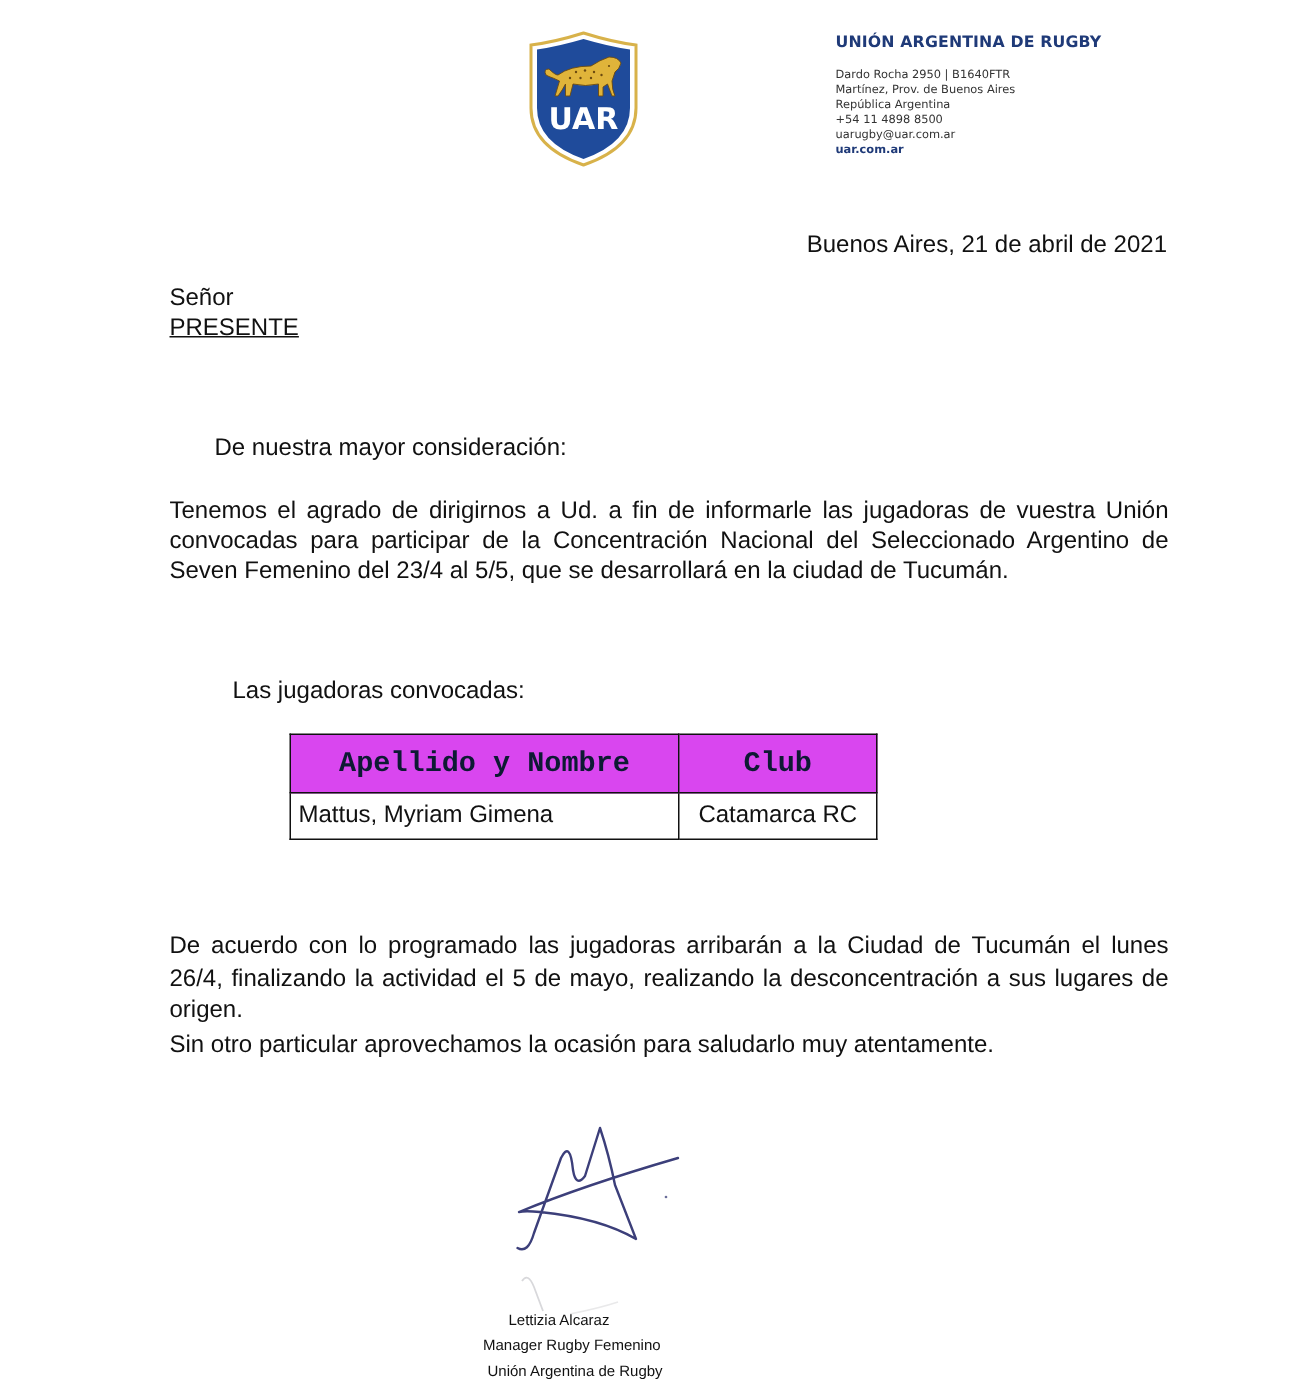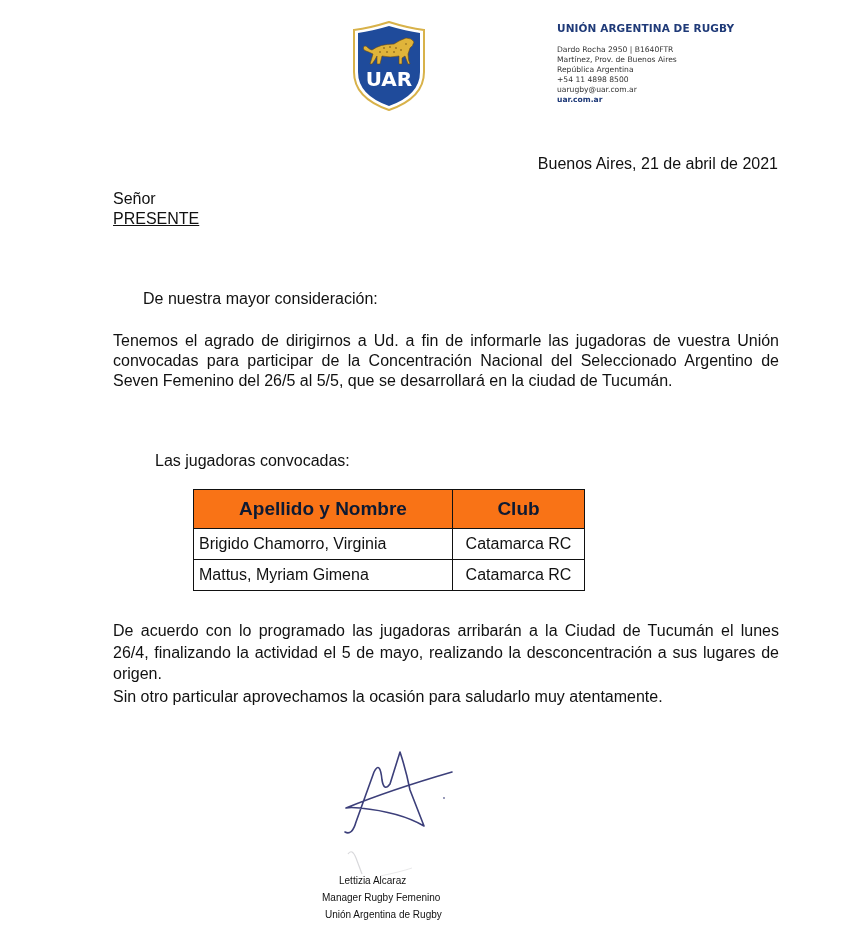--- a/index.html
+++ b/index.html
@@ -96,26 +96,27 @@
       left: 193px;
       top: 489px;
       border-collapse: collapse;
       font-family: "Liberation Sans", sans-serif;
     }
     table.players th, table.players td {
       border: 1.5px solid #111;
       padding: 0;
     }
     table.players th {
-      background: #f97316;
+      background: #d946ef;
       color: #0d1a33;
       font-size: 19px;
       font-weight: bold;
       height: 38px;
       text-align: center;
+      font-family: Liberation Mono, monospace;
     }
     table.players td {
       height: 30px;
       font-size: 16px;
       color: #111;
     }
     .col-name { width: 258px; }
     .col-club { width: 131px; }
     td.cell-name { padding-left: 5px !important; text-align: left; }
     td.cell-club { text-align: center; }
@@ -181,37 +182,33 @@
 
 <div class="abs text date">Buenos Aires, 21 de abril de 2021</div>
 
 <div class="abs text recipient">
   <div>Señor</div>
   <div class="underline">PRESENTE</div>
 </div>
 
 <div class="abs text salutation">De nuestra mayor consideración:</div>
 
-<div class="abs text para para1">Tenemos el agrado de dirigirnos a Ud. a fin de informarle las jugadoras de vuestra Unión convocadas para participar de la Concentración Nacional del Seleccionado Argentino de Seven Femenino del 26/5 al 5/5, que se desarrollará en la ciudad de Tucumán.</div>
+<div class="abs text para para1">Tenemos el agrado de dirigirnos a Ud. a fin de informarle las jugadoras de vuestra Unión convocadas para participar de la Concentración Nacional del Seleccionado Argentino de Seven Femenino del 23/4 al 5/5, que se desarrollará en la ciudad de Tucumán.</div>
 
 <div class="abs text list-intro">Las jugadoras convocadas:</div>
 
 <table class="players">
   <thead>
     <tr>
       <th class="col-name">Apellido y Nombre</th>
       <th class="col-club">Club</th>
     </tr>
   </thead>
   <tbody>
     <tr>
-      <td class="cell-name">Brigido Chamorro, Virginia</td>
-      <td class="cell-club">Catamarca RC</td>
-    </tr>
-    <tr>
       <td class="cell-name">Mattus, Myriam Gimena</td>
       <td class="cell-club">Catamarca RC</td>
     </tr>
   </tbody>
 </table>
 
 <div class="abs text para para2">De acuerdo con lo programado las jugadoras arribarán a la Ciudad de Tucumán el lunes 26/4, finalizando la actividad el 5 de mayo, realizando la desconcentración a sus lugares de origen.</div>
 
 <div class="abs text closing">Sin otro particular aprovechamos la ocasión para saludarlo muy atentamente.</div>
 

